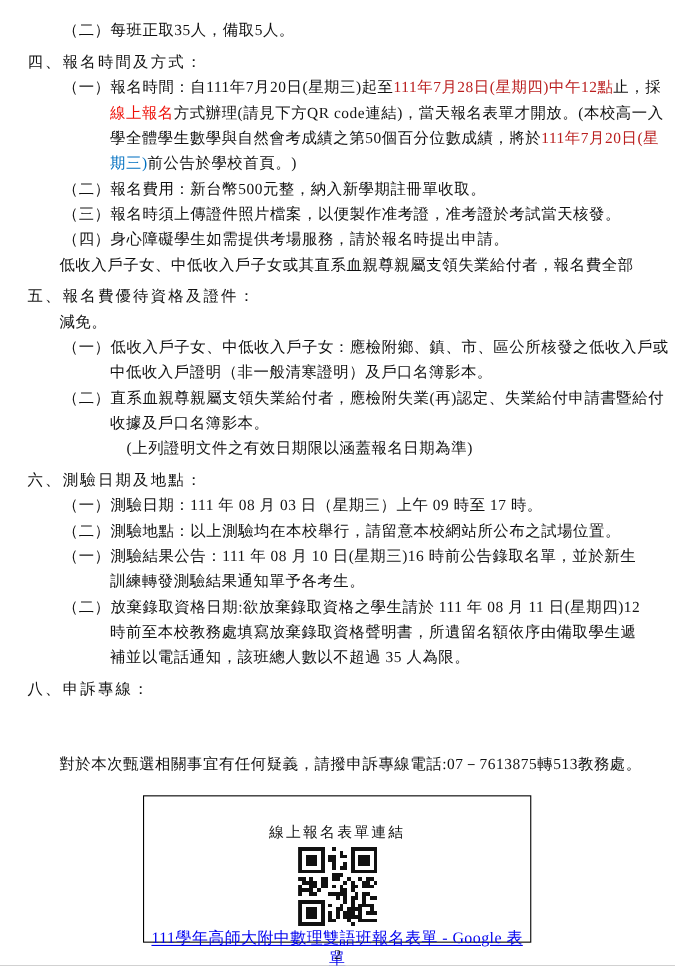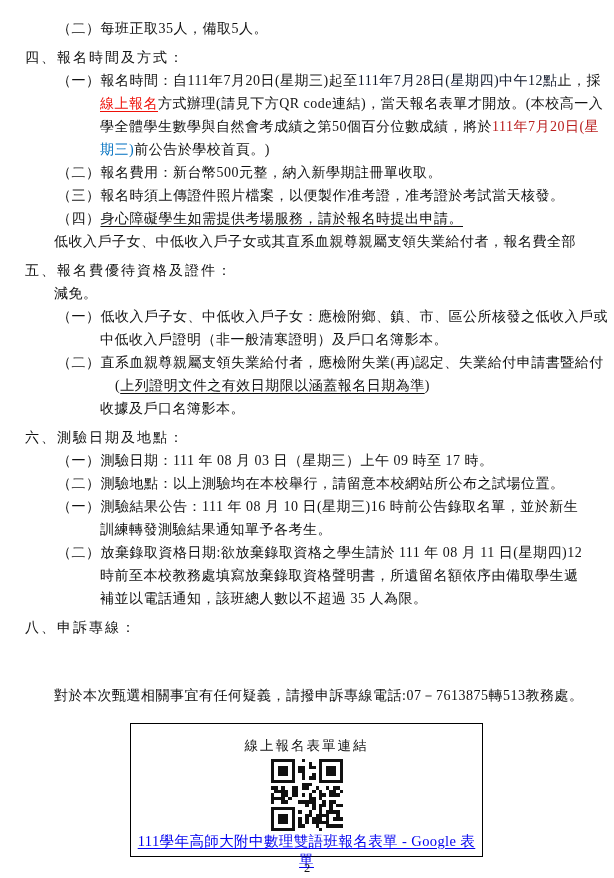--- a/index.html
+++ b/index.html
@@ -23,29 +23,29 @@
     letter-spacing:2px;
   }
   .line.item  { margin-left:57px; }
   .line.item6 { margin-left:57px; }
   .line.cont  { margin-left:100px; }
   .line.cont2 { margin-left:115px; }
   .line.body  { margin-left:54px; }
   .line.body8 { margin-left:54px;margin-top:45px; }
   .item .label  { display:inline-block; min-width:43px; }
   .item6 .label { display:inline-block; }
-  .u { text-decoration:underline; text-underline-offset:3px; }
+  .u { text-underline-offset:3px; }
 
   .link-box {
     box-sizing:border-box;
     width:353px; height:134px;
     margin:16px 0 0 130px;
     border:1.5px solid #000;
     text-align:center;
-    padding-top:12px;
+    padding-top:23px;
   }
   .box-title { font-size:13.5px; letter-spacing:2px; line-height:20px; color:#111; }
   .qr { display:block; width:72px; height:72px; margin:3px auto 1px auto; }
   .form-link {
     font-size:14.5px;
     letter-spacing:0.4px;
     text-decoration:underline;
     text-underline-offset:2px;
     cursor:pointer;
   }
@@ -56,35 +56,35 @@
     letter-spacing:0;
   }
 </style>
 </head>
 <body>
 
 <div class="page">
   <div class="doc-body">
       <div class="line item"><span class="label">（二）</span><span>每班正取35人，備取5人。</span></div>
       <div class="line section"><span>四、報名時間及方式：</span></div>
-      <div class="line item"><span class="label">（一）</span><span>報名時間：自111年7月20日(星期三)起至</span><span style="color: #0f172a;">111年7月28日(星期四)中午12點</span><span>止，採</span></div>
+      <div class="line item"><span class="label">（一）</span><span>報名時間：自111年7月20日(星期三)起至</span><span style="color: #b91c1c;">111年7月28日(星期四)中午12點</span><span>止，採</span></div>
       <div class="line cont"><span class="u" style="color: rgb(238, 16, 8);">線上報名</span><span>方式辦理(請見下方QR code連結)，當天報名表單才開放。(本校高一入</span></div>
       <div class="line cont"><span>學全體學生數學與自然會考成績之第50個百分位數成績，將於</span><span style="color: #b91c1c;">111年7月20日(星</span></div>
       <div class="line cont"><span style="color: rgb(0, 112, 192);">期三)</span><span>前公告於學校首頁。)</span></div>
       <div class="line item"><span class="label">（二）</span><span>報名費用：新台幣500元整，納入新學期註冊單收取。</span></div>
       <div class="line item"><span class="label">（三）</span><span>報名時須上傳證件照片檔案，以便製作准考證，准考證於考試當天核發。</span></div>
       <div class="line item"><span class="label">（四）</span><span class="u">身心障礙學生如需提供考場服務，請於報名時提出申請。</span></div>
       <div class="line body"><span>低收入戶子女、中低收入戶子女或其直系血親尊親屬支領失業給付者，報名費全部</span></div>
       <div class="line section"><span>五、報名費優待資格及證件：</span></div>
       <div class="line body"><span>減免。</span></div>
       <div class="line item"><span class="label">（一）</span><span>低收入戶子女、中低收入戶子女：應檢附鄉、鎮、市、區公所核發之低收入戶或</span></div>
       <div class="line cont"><span>中低收入戶證明（非一般清寒證明）及戶口名簿影本。</span></div>
       <div class="line item"><span class="label">（二）</span><span>直系血親尊親屬支領失業給付者，應檢附失業(再)認定、失業給付申請書暨給付</span></div>
+      <div class="line cont"><span>收據及戶口名簿影本。</span></div>
       <div class="line cont2"><span>(</span><span class="u">上列證明文件之有效日期限以涵蓋報名日期為準</span><span>)</span></div>
-      <div class="line cont"><span>收據及戶口名簿影本。</span></div>
       <div class="line section"><span>六、測驗日期及地點：</span></div>
       <div class="line item6"><span class="label">（一）</span><span>測驗日期：111 年 08 月 03 日（星期三）上午 09 時至 17 時。</span></div>
       <div class="line item6"><span class="label">（二）</span><span>測驗地點：以上測驗均在本校舉行，請留意本校網站所公布之試場位置。</span></div>
       <div class="line item"><span class="label">（一）</span><span>測驗結果公告：111 年 08 月 10 日(星期三)16 時前公告錄取名單，並於新生</span></div>
       <div class="line cont"><span>訓練轉發測驗結果通知單予各考生。</span></div>
       <div class="line item"><span class="label">（二）</span><span>放棄錄取資格日期:欲放棄錄取資格之學生請於 111 年 08 月 11 日(星期四)12</span></div>
       <div class="line cont"><span>時前至本校教務處填寫放棄錄取資格聲明書，所遺留名額依序由備取學生遞</span></div>
       <div class="line cont"><span>補並以電話通知，該班總人數以不超過 35 人為限。</span></div>
       <div class="line section"><span>八、申訴專線：</span></div>
       <div class="line body8"><span>對於本次甄選相關事宜有任何疑義，請撥申訴專線電話:07－7613875轉513教務處。</span></div>

